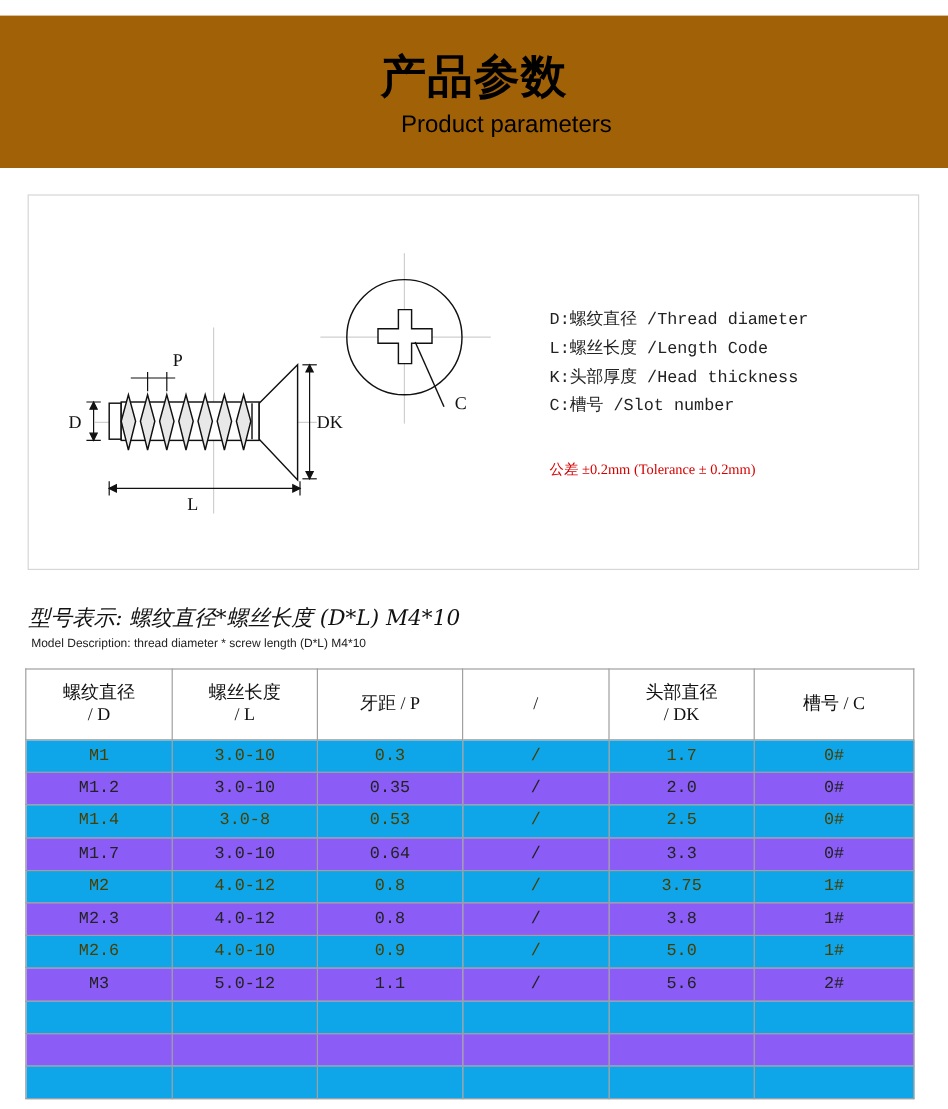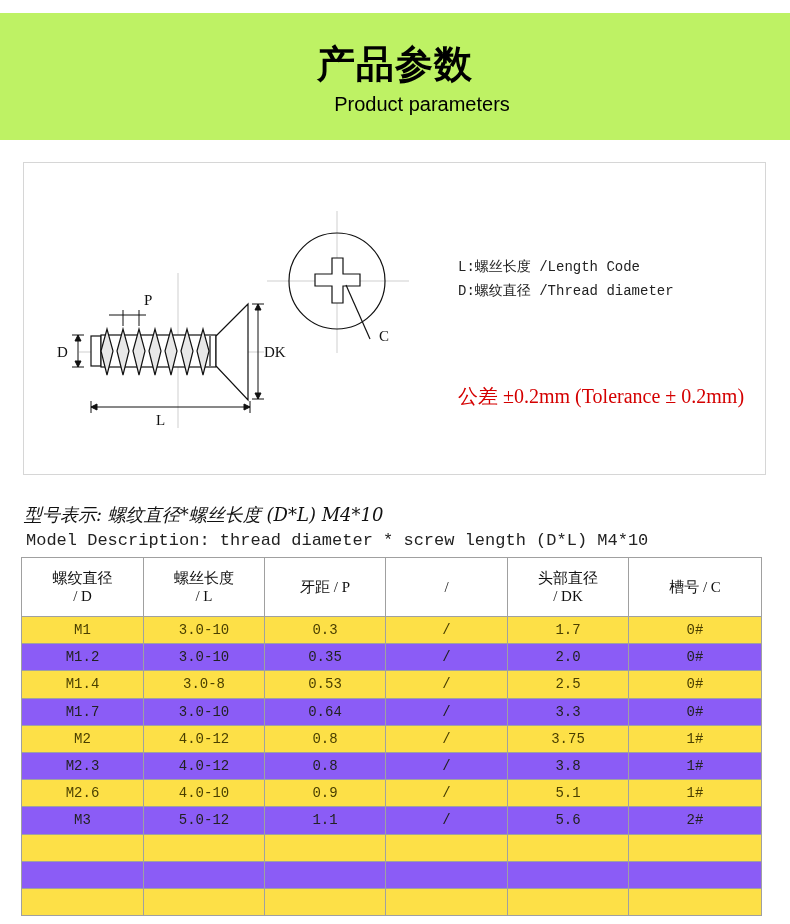--- a/index.html
+++ b/index.html
@@ -1,21 +1,21 @@
 <!DOCTYPE html>
 <html><head>
   <meta charset="utf-8">
   <style>
     * { box-sizing: border-box; margin: 0; padding: 0; }
     html, body { width: 790px; height: 924px; background: #ffffff; overflow: hidden; }
     body { position: relative; font-family: "DejaVu Sans", sans-serif; color: #111; }
 
     .banner {
       position: absolute; left: 0; top: 13px; width: 790px; height: 127px;
-      background: #bef264;
+      background: #a16207;
     }
     .banner-title {
       position: absolute; left: 0; width: 790px; top: 26px; text-align: center;
       font-family: "DejaVu Sans", sans-serif; font-weight: bold; font-size: 38px;
       color: #000; letter-spacing: 1px;
     }
     .banner-sub {
       position: absolute; left: 0; width: 790px; top: 80px; text-align: center;
       font-family: "Liberation Sans", sans-serif; font-size: 20px; color: #000; margin-left: 27px;
     }
@@ -26,43 +26,43 @@
     }
     .diagram-svg { position: absolute; left: 0; top: 0; }
 
     .legend {
       position: absolute; left: 434px; top: 92px; width: 300px;
       font-family: "Liberation Mono", monospace; font-size: 14px; color: #222;
     }
     .legend-line { height: 24px; line-height: 24px; white-space: nowrap; }
     .tolerance {
       position: absolute; left: 434px; top: 220px; white-space: nowrap;
-      font-family: "Liberation Serif", serif; font-size: 20px; color: #d40000;
+      font-family: "Liberation Serif", serif; font-size: 12px; color: #d40000;
     }
 
     .model-cn {
       position: absolute; left: 24px; top: 503px; white-space: nowrap;
       font-family: "DejaVu Serif", serif; font-size: 18px; color: #111; font-style: italic;
     }
     .model-en {
       position: absolute; left: 26px; top: 531px; white-space: nowrap;
-      font-family: Liberation Mono, monospace; font-size: 17px; color: #222;
+      font-family: Liberation Sans, sans-serif; font-size: 10px; color: #222;
     }
 
     .spec-table {
       position: absolute; left: 21px; top: 557px; width: 740px;
       border-collapse: collapse; table-layout: fixed;
     }
     .spec-table th, .spec-table td {
       border: 1px solid #a0a0a0; text-align: center; vertical-align: middle;
       font-family: "Liberation Serif", serif; font-weight: normal;
     }
     .spec-table th { height: 59px; font-size: 15px; color: #111; line-height: 18px; background: #fff; }
     .spec-table td { height: 27.2px; font-family: "Liberation Mono", monospace; font-size: 14px; color: #222; }
-    .spec-table tr.yellow td { background: #fde047; color: #4a3f00; }
+    .spec-table tr.yellow td { background: #0ea5e9; color: #4a3f00; }
     .spec-table tr.white td { background: #8b5cf6; }
   </style>
 </head>
 <body>
 
 <div class="banner">
   <div class="banner-title">产品参数</div>
   <div class="banner-sub">Product parameters</div>
 </div>
 
@@ -125,22 +125,24 @@
 
     <g stroke="#111" stroke-width="1.2" fill="none">
       <circle cx="313" cy="118" r="48"></circle>
       <path d="M308,95 H319 V111 H336 V123 H319 V140 H308 V123 H291 V111 H308 Z" fill="#fff"></path>
       <line x1="322" y1="122" x2="346" y2="176"></line>
     </g>
     <text x="355" y="178" font-family="Liberation Serif, serif" font-size="15" fill="#111">C</text>
   </svg>
 
   <div class="legend">
+    <div class="legend-line">D:螺纹直径 /Thread diameter</div>
     <div class="legend-line">L:螺丝长度 /Length Code</div>
-    <div class="legend-line">D:螺纹直径 /Thread diameter</div>
+    <div class="legend-line">K:头部厚度 /Head thickness</div>
+    <div class="legend-line">C:槽号 /Slot number</div>
   </div>
   <div class="tolerance">公差 ±0.2mm (Tolerance ± 0.2mm)</div>
 </div>
 
 <div class="model-cn">型号表示: 螺纹直径*螺丝长度 (D*L)  M4*10</div>
 <div class="model-en">Model Description: thread diameter * screw length (D*L) M4*10</div>
 
 <table class="spec-table">
   <colgroup>
     <col style="width:122px">
@@ -222,21 +224,21 @@
         <td>0.8</td>
         <td>/</td>
         <td>3.8</td>
         <td>1#</td>
       </tr>
     <tr class="yellow">
         <td>M2.6</td>
         <td>4.0-10</td>
         <td>0.9</td>
         <td>/</td>
-        <td>5.1</td>
+        <td>5.0</td>
         <td>1#</td>
       </tr>
     <tr class="white">
         <td>M3</td>
         <td>5.0-12</td>
         <td>1.1</td>
         <td>/</td>
         <td>5.6</td>
         <td>2#</td>
       </tr>

